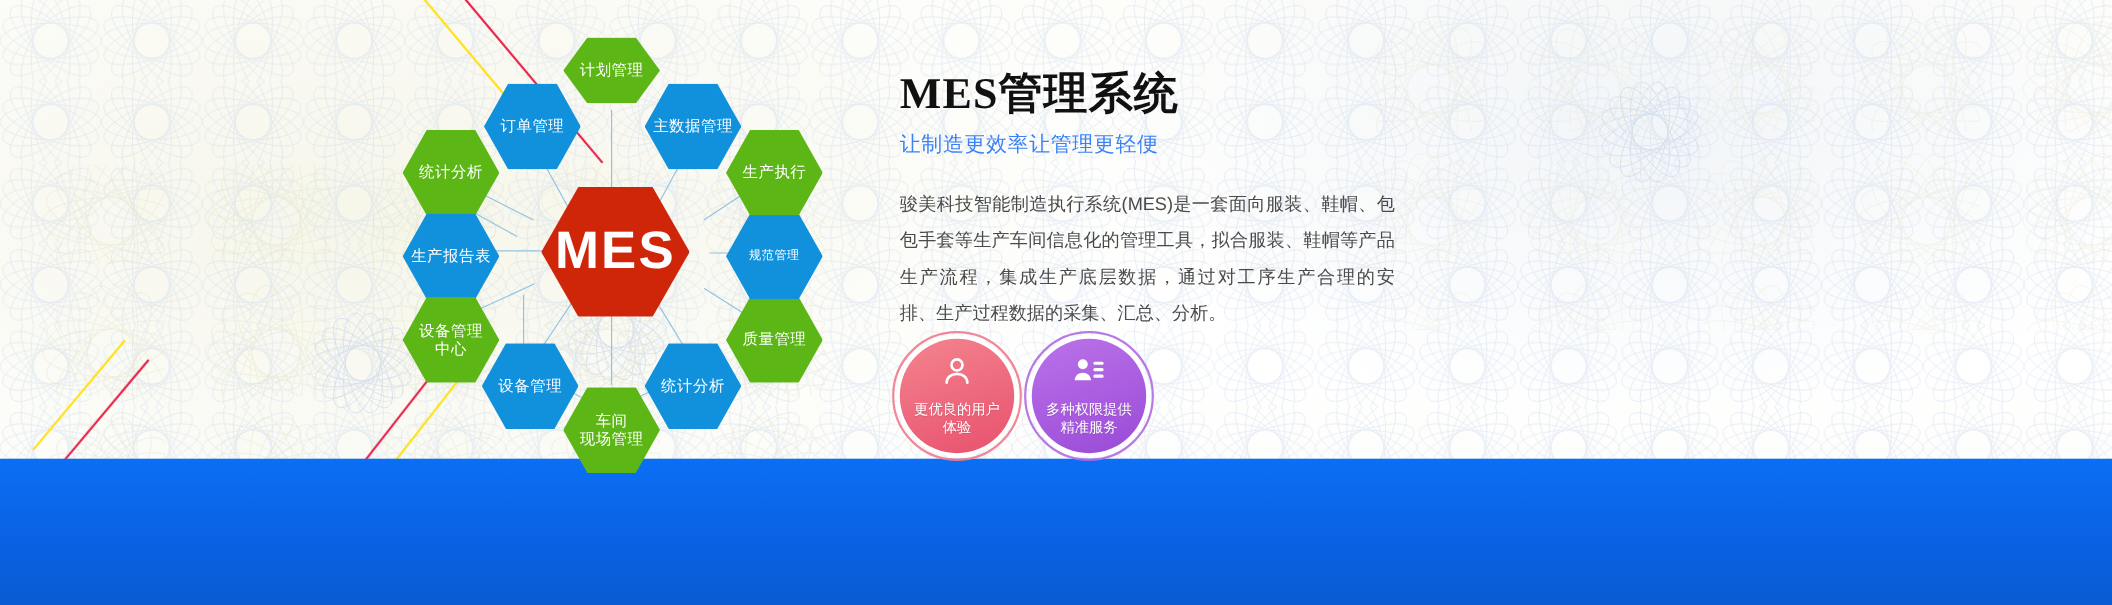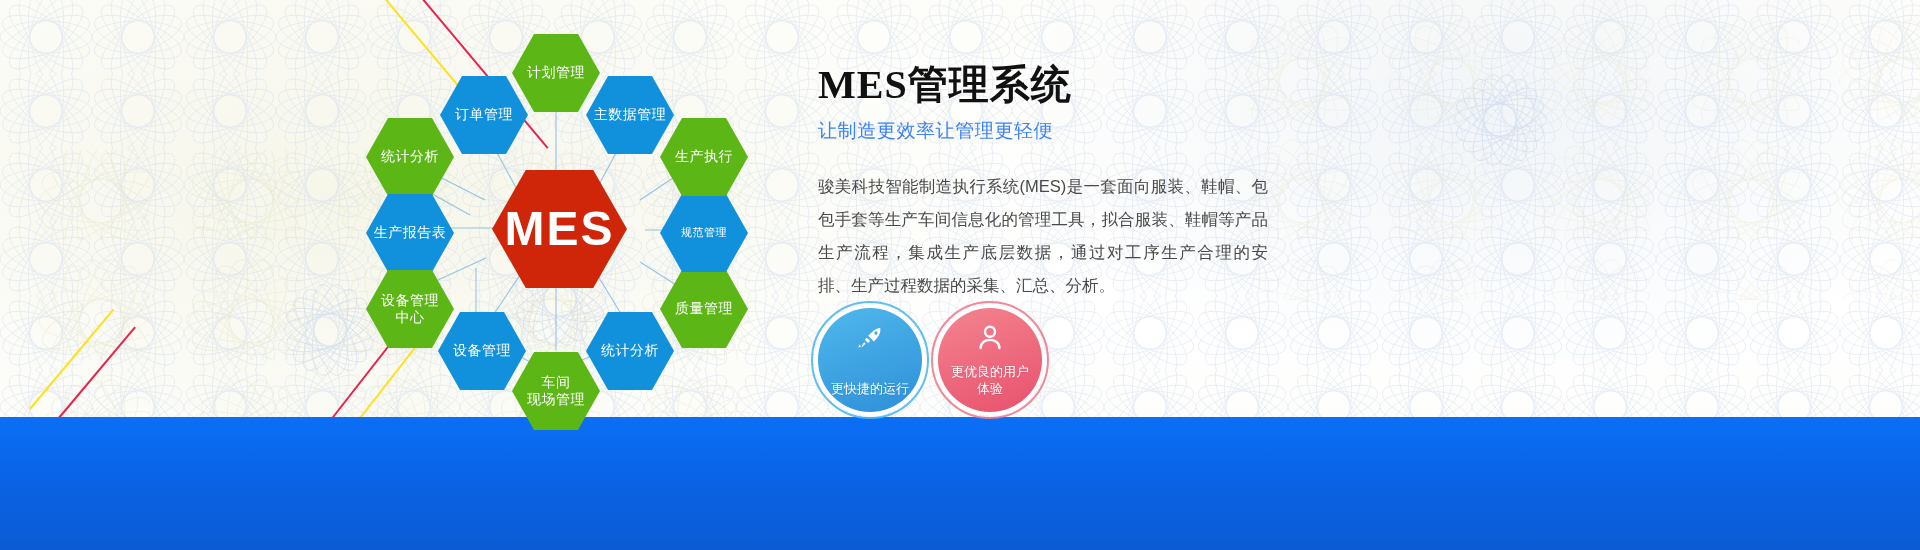--- a/index.html
+++ b/index.html
@@ -232,21 +232,21 @@
       <line x1="490" y1="340" x2="548" y2="372"></line>
     </g>
   </svg>
 
   <div>
 
     <div class="hex center red" style="left:492px; top:170px; width:135px; height:118px;">
       <span class="hex-label">MES</span>
     </div>
 
-    <div class="hex green" style="left:512px; top:34px; width:88px; height:78px; font-size:14px;">
+    <div class="hex green" style="left:512px; top:34px; width:88px; height:60px; font-size:14px;">
       <span class="hex-label">计划管理</span>
     </div>
 
     <div class="hex blue" style="left:440px; top:76px; width:88px; height:78px; font-size:14px;">
       <span class="hex-label">订单管理</span>
     </div>
 
     <div class="hex green" style="left:366px; top:118px; width:88px; height:78px; font-size:14px;">
       <span class="hex-label">统计分析</span>
     </div>
@@ -291,37 +291,41 @@
   </div>
 
   <div class="right-col">
     <h1 class="main-title">MES管理系统</h1>
     <h2 class="sub-title">让制造更效率让管理更轻便</h2>
     <p class="desc">骏美科技智能制造执行系统(MES)是一套面向服装、鞋帽、包包手套等生产车间信息化的管理工具，拟合服装、鞋帽等产品生产流程，集成生产底层数据，通过对工序生产合理的安 排、生产过程数据的采集、汇总、分析。</p>
   </div>
 
   <div class="badges">
 
-    <div class="badge b1">
-      <span class="b-icon">
-        <svg viewBox="0 0 24 24" width="30" height="30" fill="#ffffff">
-          <path d="M14.8 2.4c3.6-.6 6.4 2.2 5.8 5.8-.4 2.6-2 5.1-4.2 7L13 12.4 9.2 9.6c1.9-2.2 4-3.8 5.6-7.2z" opacity="0"></path>
-          <path d="M20.2 3.8c.5 3-.5 6-2.7 8.4l-2.4 2.5-4.6-4.6 2.5-2.4C15.4 5.5 18 4.1 20.2 3.8zm-4.4 3.3a1.3 1.3 0 1 0 1.9 1.8 1.3 1.3 0 0 0-1.9-1.8zM9.5 11.7l2.6 2.6-1.6 1.6-2.6-2.6 1.6-1.6zM7.4 15.3l1.1 1.1-3.2 3.2.6-2.3 1.5-2zM4.2 17.9l.9.9-2.5.9.9-2.5.7.7z"></path>
-        </svg>
-      </span>
-      <span class="b-text">更快捷的运行</span>
-    </div>
 
     <div class="badge b2">
       <span class="b-icon">
         <svg viewBox="0 0 24 24" width="30" height="30" fill="none" stroke="#ffffff" stroke-width="1.9">
           <circle cx="12" cy="7" r="4"></circle>
           <path d="M4.5 20c0-4.1 3.4-6.5 7.5-6.5s7.5 2.4 7.5 6.5" stroke-linecap="round"></path>
         </svg>
       </span>
       <span class="b-text">更优良的用户
 体验</span>
     </div>
 
 
+    <div class="badge b4">
+      <span class="b-icon">
+        <svg viewBox="0 0 24 24" width="30" height="30" fill="#ffffff">
+          <circle cx="7.5" cy="6.5" r="3.6"></circle>
+          <path d="M1.6 18.2c0-3.5 2.6-5.6 5.9-5.6s5.9 2.1 5.9 5.6z"></path>
+          <rect x="15.2" y="4.6" width="7.4" height="2.3" rx="1.1"></rect>
+          <rect x="15.2" y="9.3" width="7.4" height="2.3" rx="1.1"></rect>
+          <rect x="15.2" y="14" width="7.4" height="2.3" rx="1.1"></rect>
+        </svg>
+      </span>
+      <span class="b-text">多种权限提供
+精准服务</span>
+    </div>
   </div>
 
 </div>
 
 </body></html>

